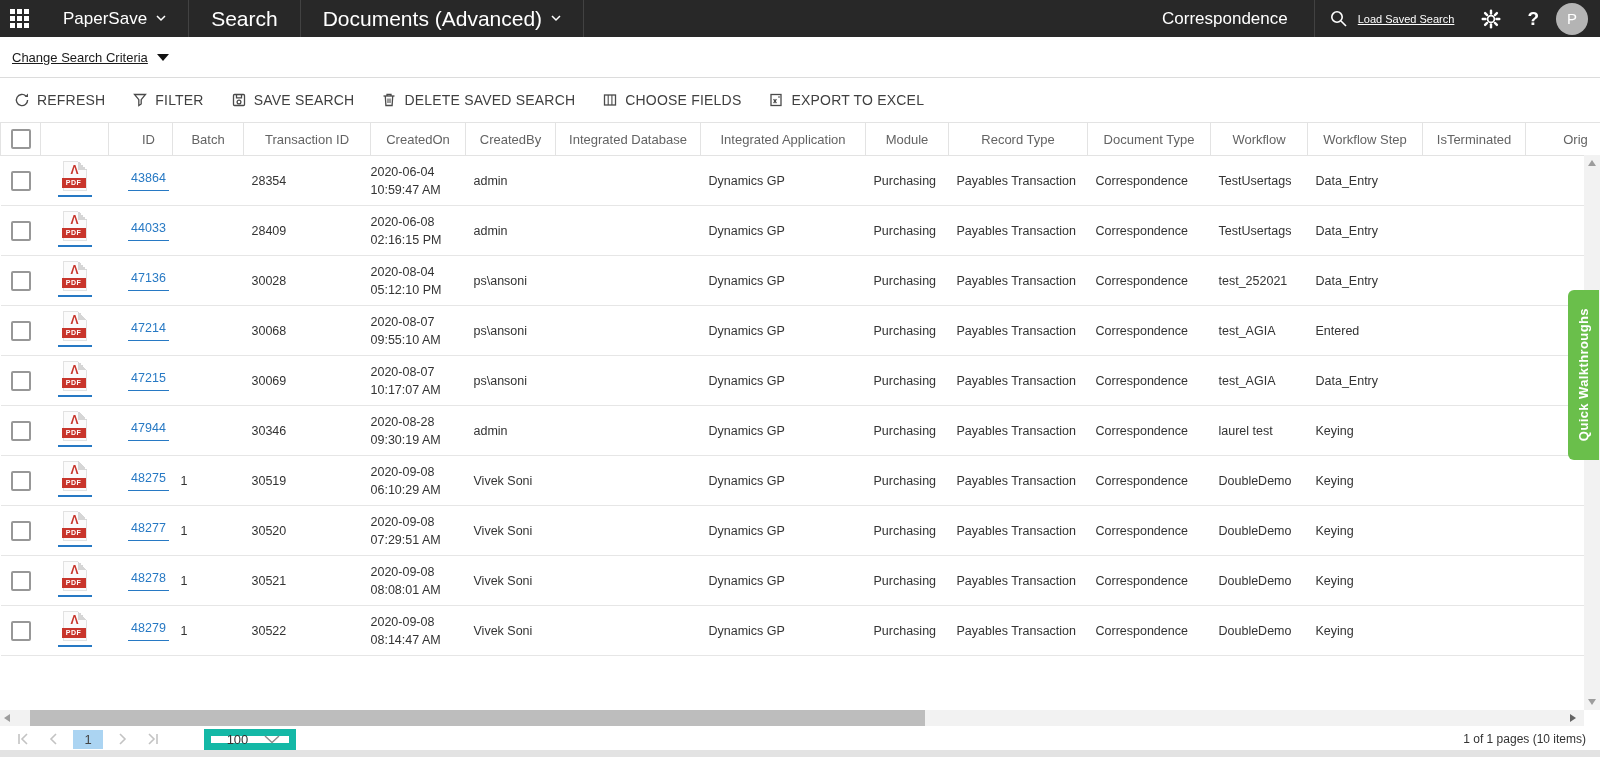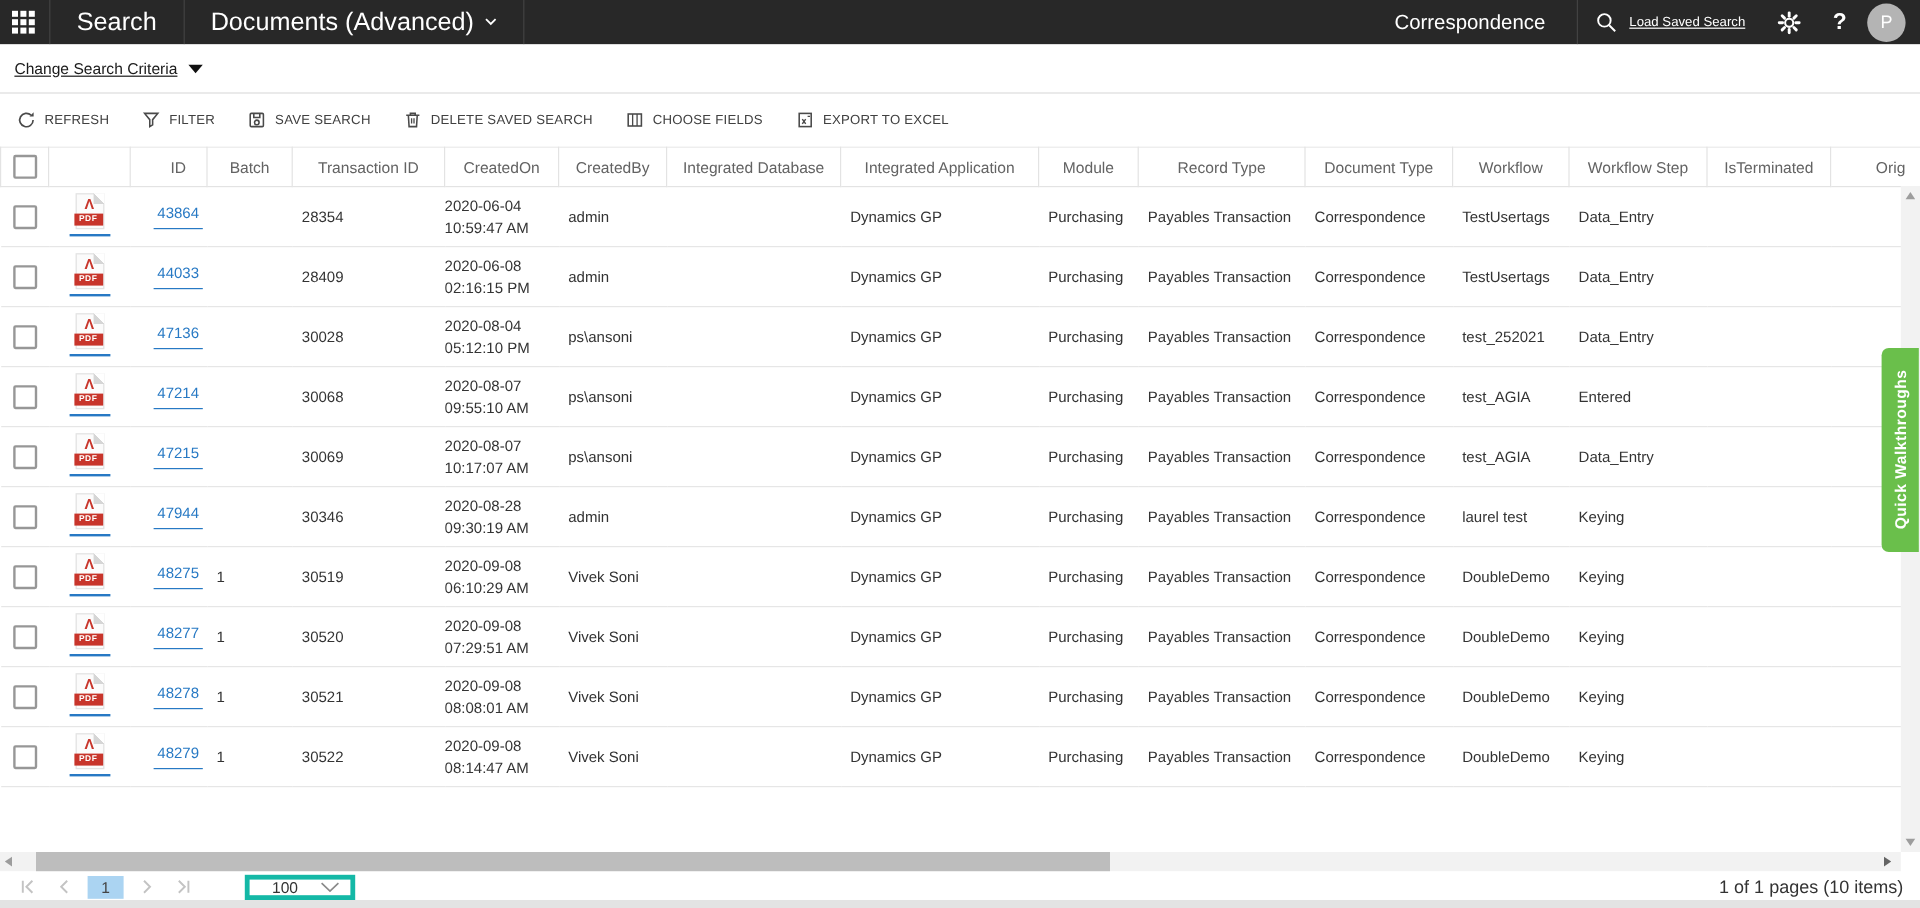--- a/index.html
+++ b/index.html
@@ -25,21 +25,21 @@
             display:flex; align-items:center; justify-content:center; margin:0 12px 0 4px; }
   .chev { width:10px; height:7px; }
 
   
   .criteria { height:41px; background:#fff; border-bottom:1px solid #dcdcdc; display:flex; align-items:center; padding:12px 12px; gap:9px; flex:0 0 auto;}
   .criteria a { font-size:13px; color:#1a1a1a; text-decoration:underline; cursor:pointer; }
   .tri-down { width:0; height:0; border-left:6px solid transparent; border-right:6px solid transparent; border-top:7px solid #111; }
 
   
   .toolbar { height:44px; display:flex; align-items:center; padding:0 14px; gap:27px; flex:0 0 auto; }
-  .tool-btn { display:flex; align-items:center; gap:7px; font-size:11px; color:#404040; letter-spacing:.2px; cursor:pointer; white-space:nowrap;}
+  .tool-btn { display:flex; align-items:center; gap:7px; font-size:14px; color:#404040; letter-spacing:.2px; cursor:pointer; white-space:nowrap;}
   .tool-btn svg { stroke:#4a4a4a; }
 
   
   .grid-viewport { position:relative; height:588px; overflow:hidden; flex:0 0 auto; }
   table.grid { border-collapse:collapse; table-layout:fixed; width:1615px; }
   .grid th { height:33px; font-weight:400; font-size:13px; color:#636363; text-align:center;
              border:1px solid #e3e3e3; border-left:none; background:#fff; overflow:hidden; white-space:nowrap;}
   .grid th:first-child { border-left:1px solid #e3e3e3; }
   .grid td { height:50px; font-size:12.5px; color:#333; border-bottom:1px solid #e6e6e6; padding-left:8px;
              overflow:hidden; white-space:nowrap; }
@@ -84,24 +84,24 @@
   .hscroll { position:relative; height:16px; background:#f2f2f2; width:1584px; flex:0 0 auto;}
   .hscroll .thumb { position:absolute; left:30px; top:0; width:895px; height:16px; background:#bdbdbd; cursor:grab;}
   .hscroll .arr-l { position:absolute; left:4px; top:4px; width:0; height:0; border-top:4px solid transparent; border-bottom:4px solid transparent; border-right:6px solid #9d9d9d;}
   .hscroll .arr-r { position:absolute; right:8px; top:4px; width:0; height:0; border-top:4px solid transparent; border-bottom:4px solid transparent; border-left:6px solid #646464;}
 
   
   .pager { height:22px; display:flex; align-items:center; padding:0 14px 0 10px; gap:4px; flex:0 0 auto; margin-top:2px;}
   .pg-btn { width:26px; height:19px; display:flex; align-items:center; justify-content:center; cursor:default;}
   .pg-cur { width:30px; height:19px; background:var(--pager-active-bg,#abd4f2); color:#444; font-size:13px;
             display:flex; align-items:center; justify-content:center; margin:0 3px; cursor:pointer;}
-  .pagesize { margin-left:34px; width:92px; height:21px; border:4px solid #14b8a6; display:flex; align-items:center; cursor:pointer; background:#fff;}
+  .pagesize { margin-left:34px; width:92px; height:21px; border:7px solid #14b8a6; display:flex; align-items:center; cursor:pointer; background:#fff;}
   .pagesize .val { flex:1; text-align:center; font-size:13px; color:#333; }
   .pagesize svg { margin-right:9px; }
-  .pg-status { margin-left:auto; font-size:15px; color:#333; }
+  .pg-status { margin-left:auto; font-size:12px; color:#333; }
 
   .footer-strip { height:9px; background:#e3e3e3; margin-top:auto; flex:0 0 auto;}
 </style>
 </head>
 <body>
 
 <div class="frame">
 
   <div class="topbar">
     <div class="apps-btn">
@@ -109,20 +109,26 @@
           <span></span>
           <span></span>
           <span></span>
           <span></span>
           <span></span>
           <span></span>
           <span></span>
           <span></span>
           <span></span>
         </span>
+    </div>
+    <div class="tb-item brand">
+      <span>PaperSave</span>
+      <svg class="chev" viewBox="0 0 10 7">
+          <polyline points="1,1 5,5 9,1" fill="none" stroke="#fff" stroke-width="1.5"></polyline>
+        </svg>
     </div>
     <div class="tb-sep"></div>
     <div class="tb-item">
       <span>Search</span>
     </div>
     <div class="tb-sep"></div>
     <div class="tb-item">
       <span>Documents (Advanced)</span>
       <svg class="chev" viewBox="0 0 10 7">
           <polyline points="1,1 5,5 9,1" fill="none" stroke="#fff" stroke-width="1.5"></polyline>

